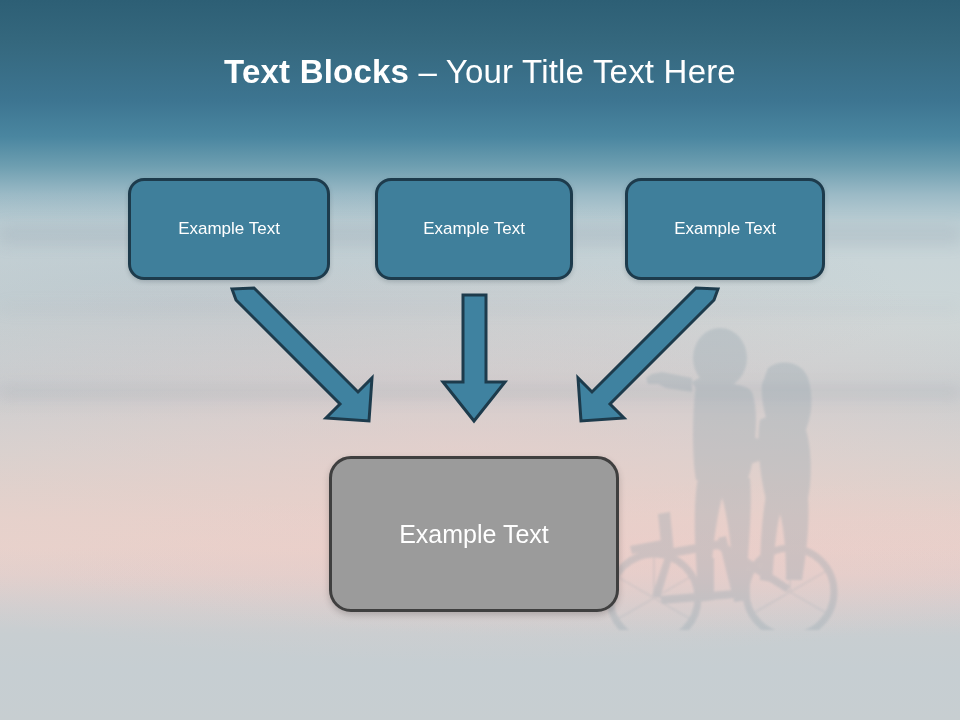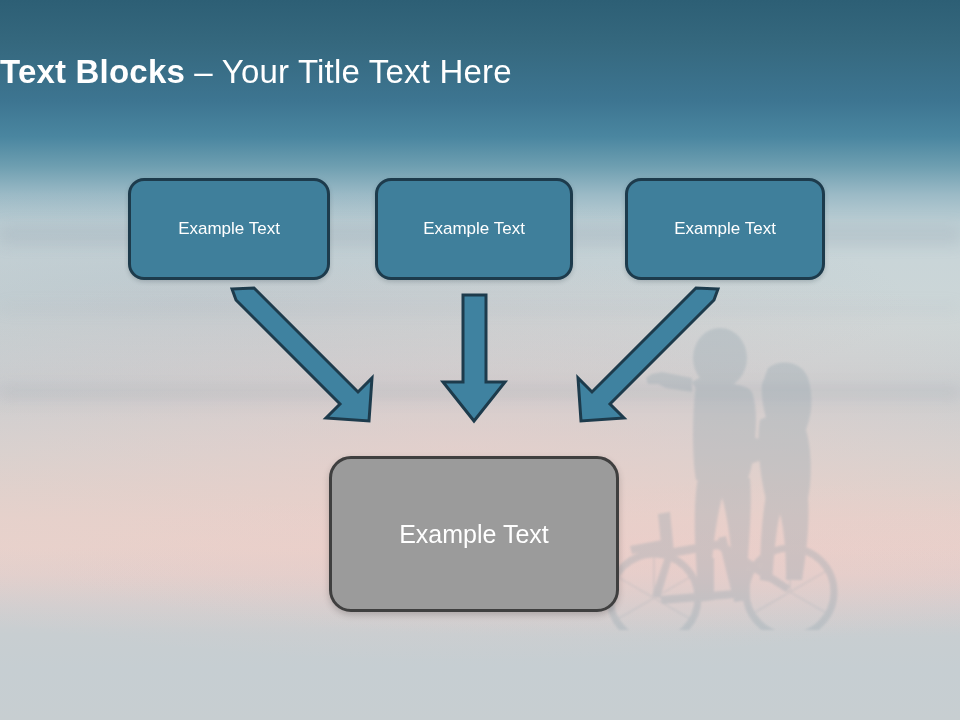--- a/index.html
+++ b/index.html
@@ -73,21 +73,21 @@
     filter: blur(1.1px);
   }
   .silhouettes svg { display: block; }
 
   
   .title {
     position: absolute;
     left: 0;
     top: 50px;
     width: 960px;
-    text-align: left;
+    text-align: center;
     color: #ffffff;
     font-size: 33px;
     line-height: 44px;
     letter-spacing: 0.2px;
     white-space: nowrap;
   }
   .title .strong { font-weight: bold; }
   .title .rest { font-weight: normal; }
 
   

